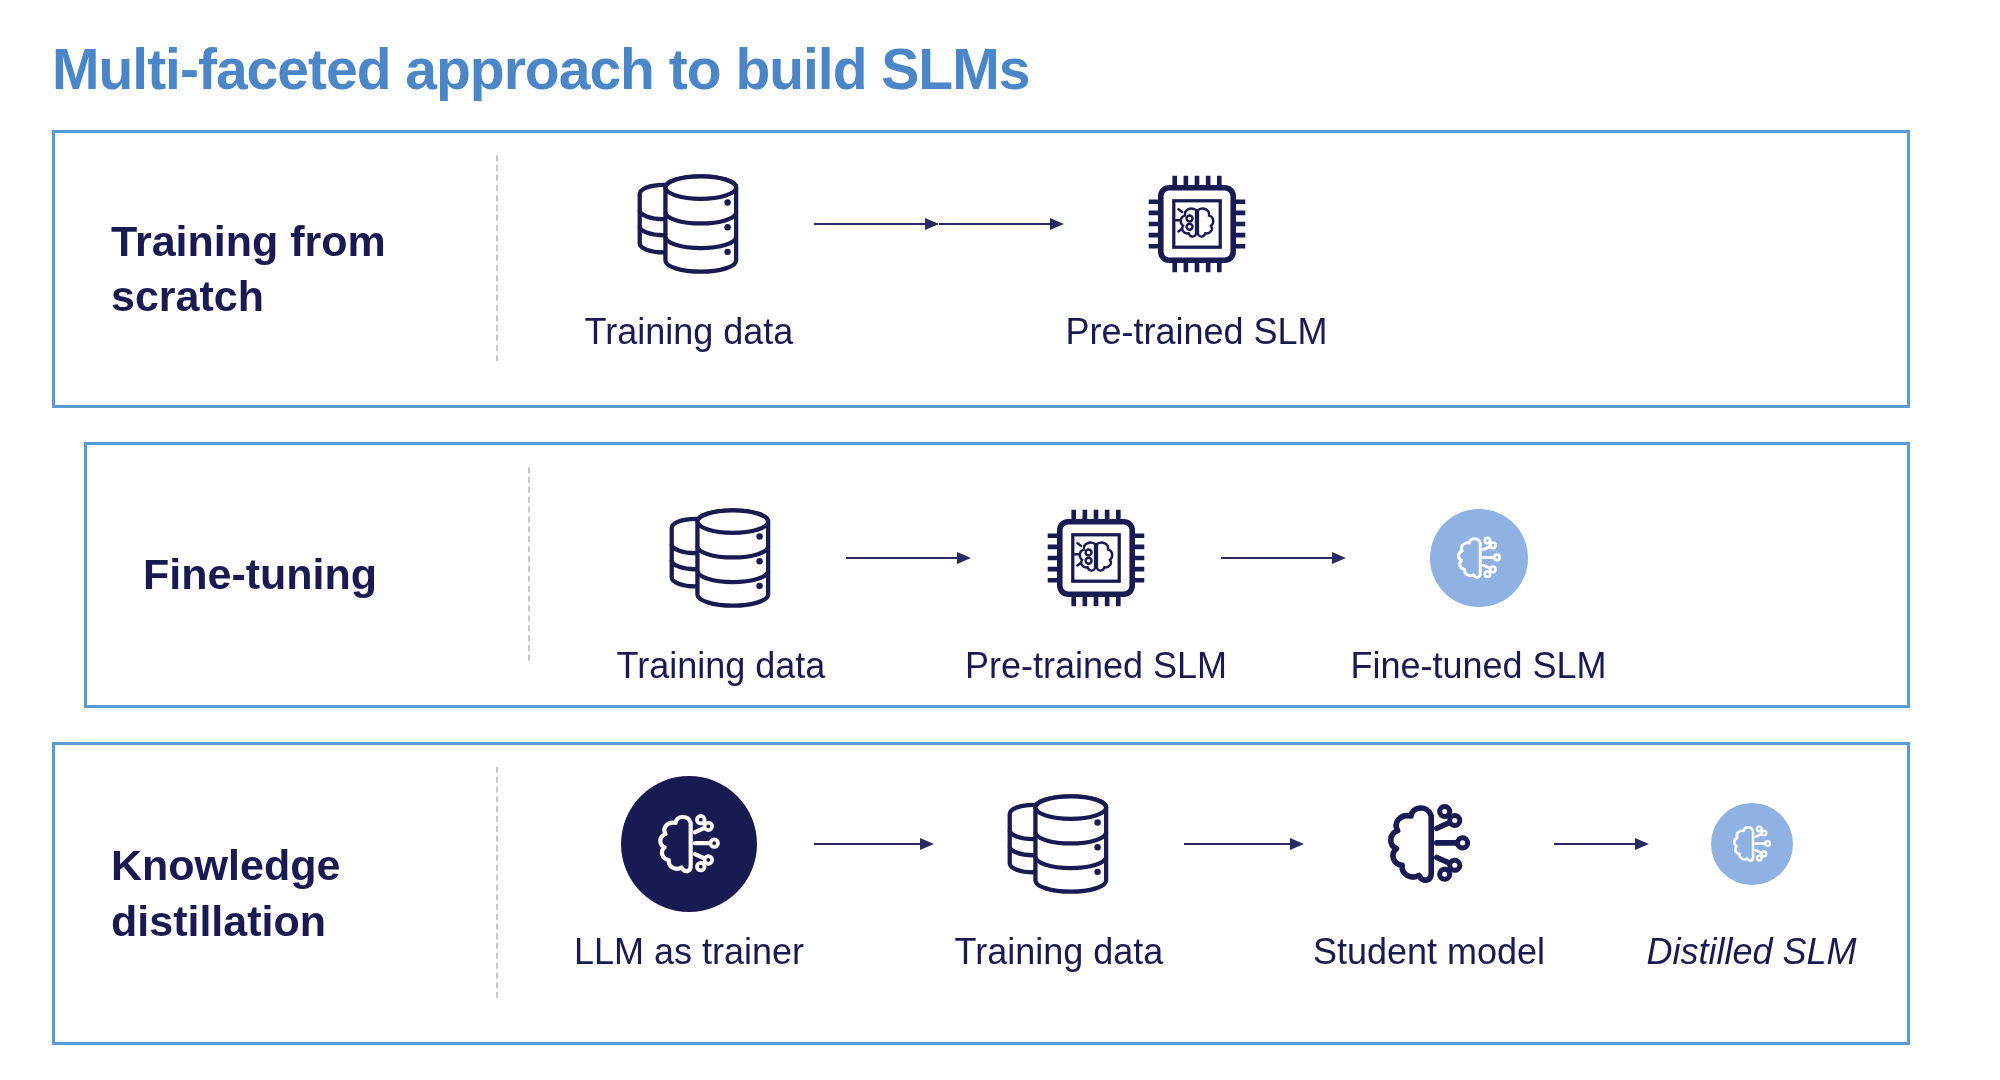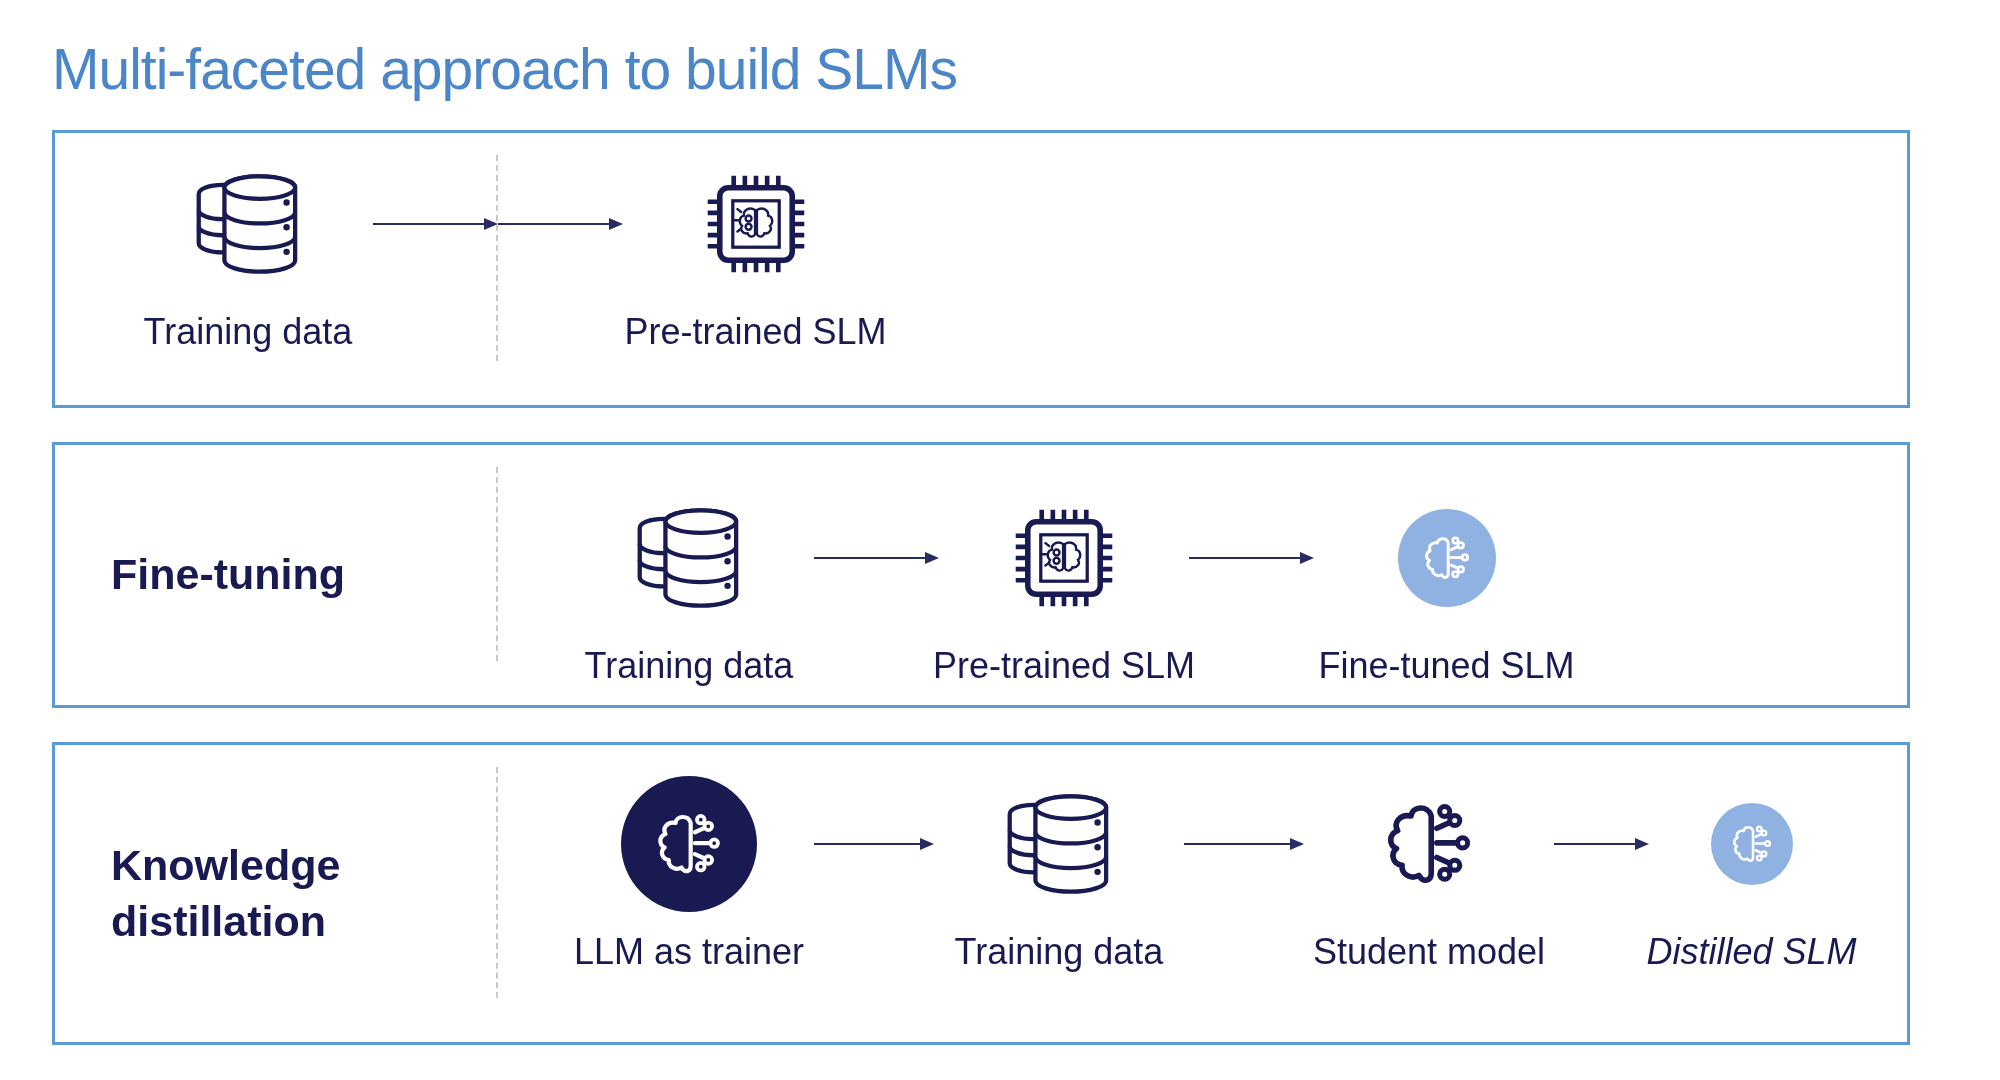--- a/index.html
+++ b/index.html
@@ -8,29 +8,29 @@
     --border:#5B9BD5;
     --light:#8FB2E2;
     --arrow:#2B2B63;
   }
   *{margin:0;padding:0;box-sizing:border-box;}
   html,body{width:2000px;height:1080px;background:#fff;overflow:hidden;
     font-family:"Liberation Sans","DejaVu Sans",sans-serif;}
   .canvas{position:relative;width:2000px;height:1080px;background:#fff;}
   .slide-title{
     position:absolute;left:52px;top:36px;
-    font-size:57px;font-weight:normal;color:var(--title);letter-spacing:-1px;
+    font-size:57px;font-weight:bold;color:var(--title);letter-spacing:-1px;
   }
   .boxes{position:absolute;left:52px;top:130px;width:1858px;}
   .box{
     position:relative;display:flex;align-items:stretch;
     border:3px solid var(--border);background:#fff;
   }
   .row1{height:278px;margin-bottom:34px;}
-  .row2{height:266px;margin-bottom:34px;}
+  .row2{height:266px;margin-bottom:34px;margin-left:32px;}
   .row3{height:303px;}
   .row-label{
     flex:0 0 441px;display:flex;align-items:center;
     padding-left:56px;font-size:43px;font-weight:bold;
     color:var(--navy);line-height:1.28;
   }
   .divider{
     position:absolute;left:441px;top:22px;bottom:44px;
     border-left:2px dashed #C9C9C9;
   }
@@ -138,20 +138,21 @@
         <circle cx="64" cy="77" r="4.5"></circle>
       </g>
     </symbol>
   </defs>
 </svg>
 
 <div class="canvas">
   <h1 class="slide-title">Multi-faceted approach to build SLMs</h1>
   <div class="boxes">
       <section class="box row1">
+    <div class="row-label">Training from scratch</div>
     <div class="divider"></div>
     <div class="flow">
           <div class="node">
     <div class="icon-wrap">
               <svg class="svg-db" viewBox="0 0 110 112">
                 <use href="#sym-database"></use>
               </svg>
             </div>
     <div class="node-label">Training data</div>
   </div>

